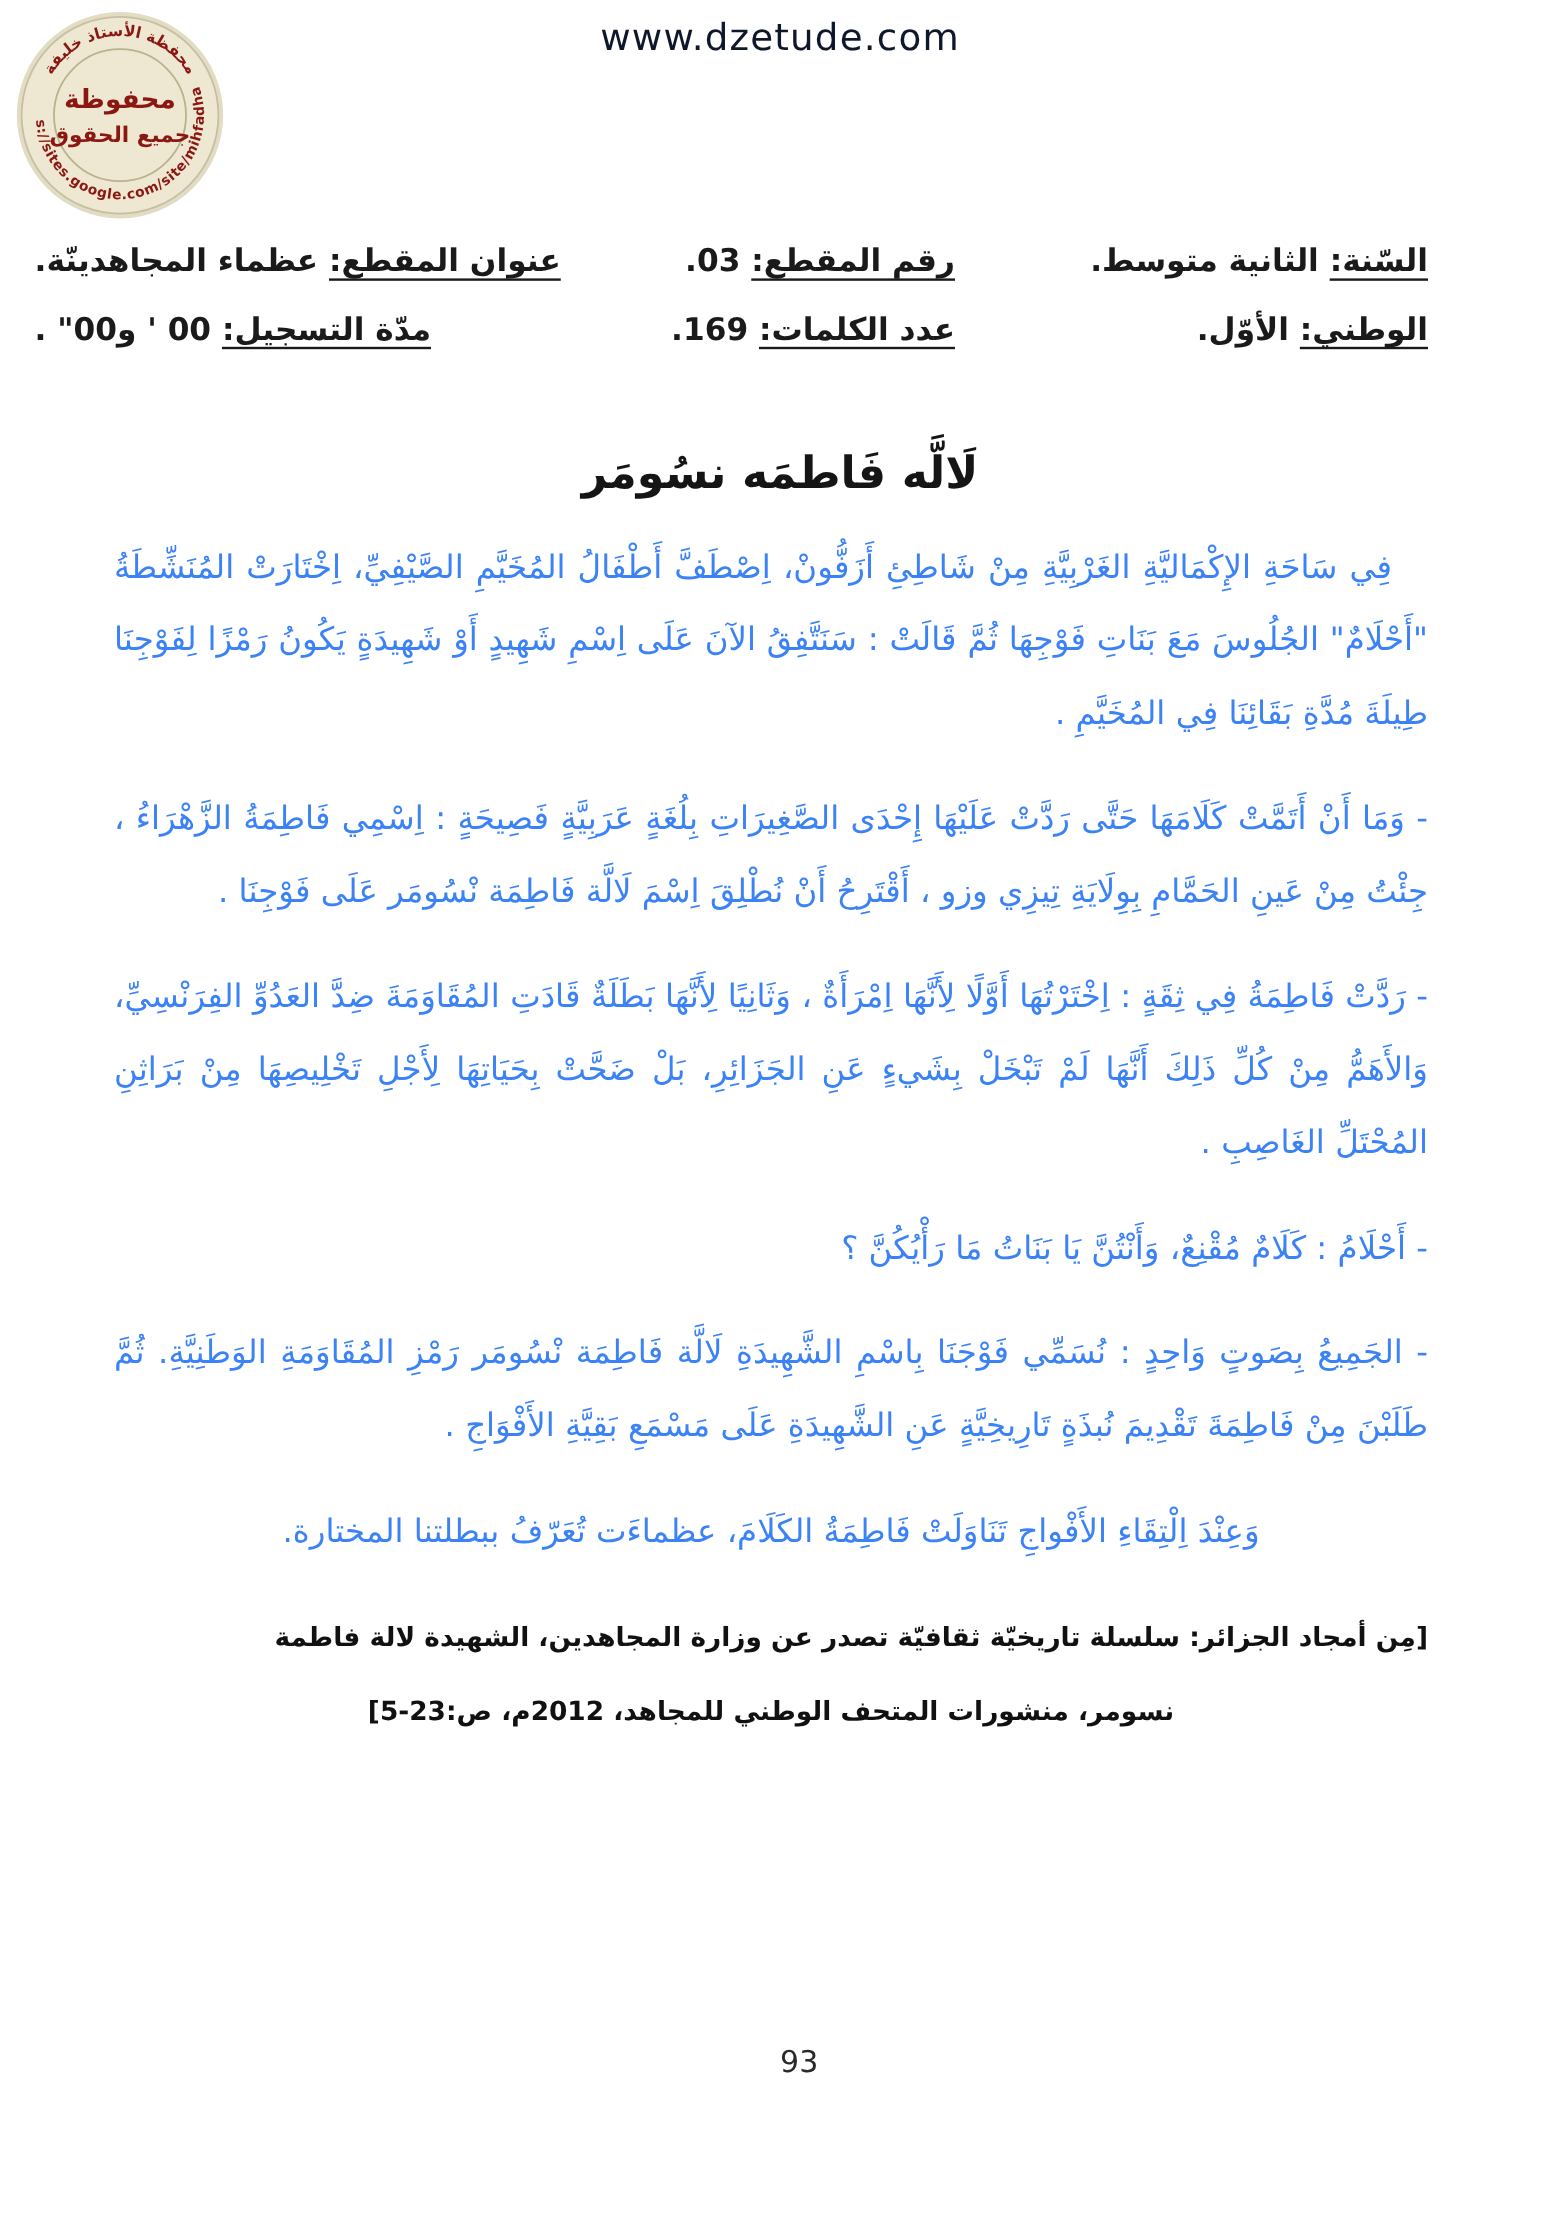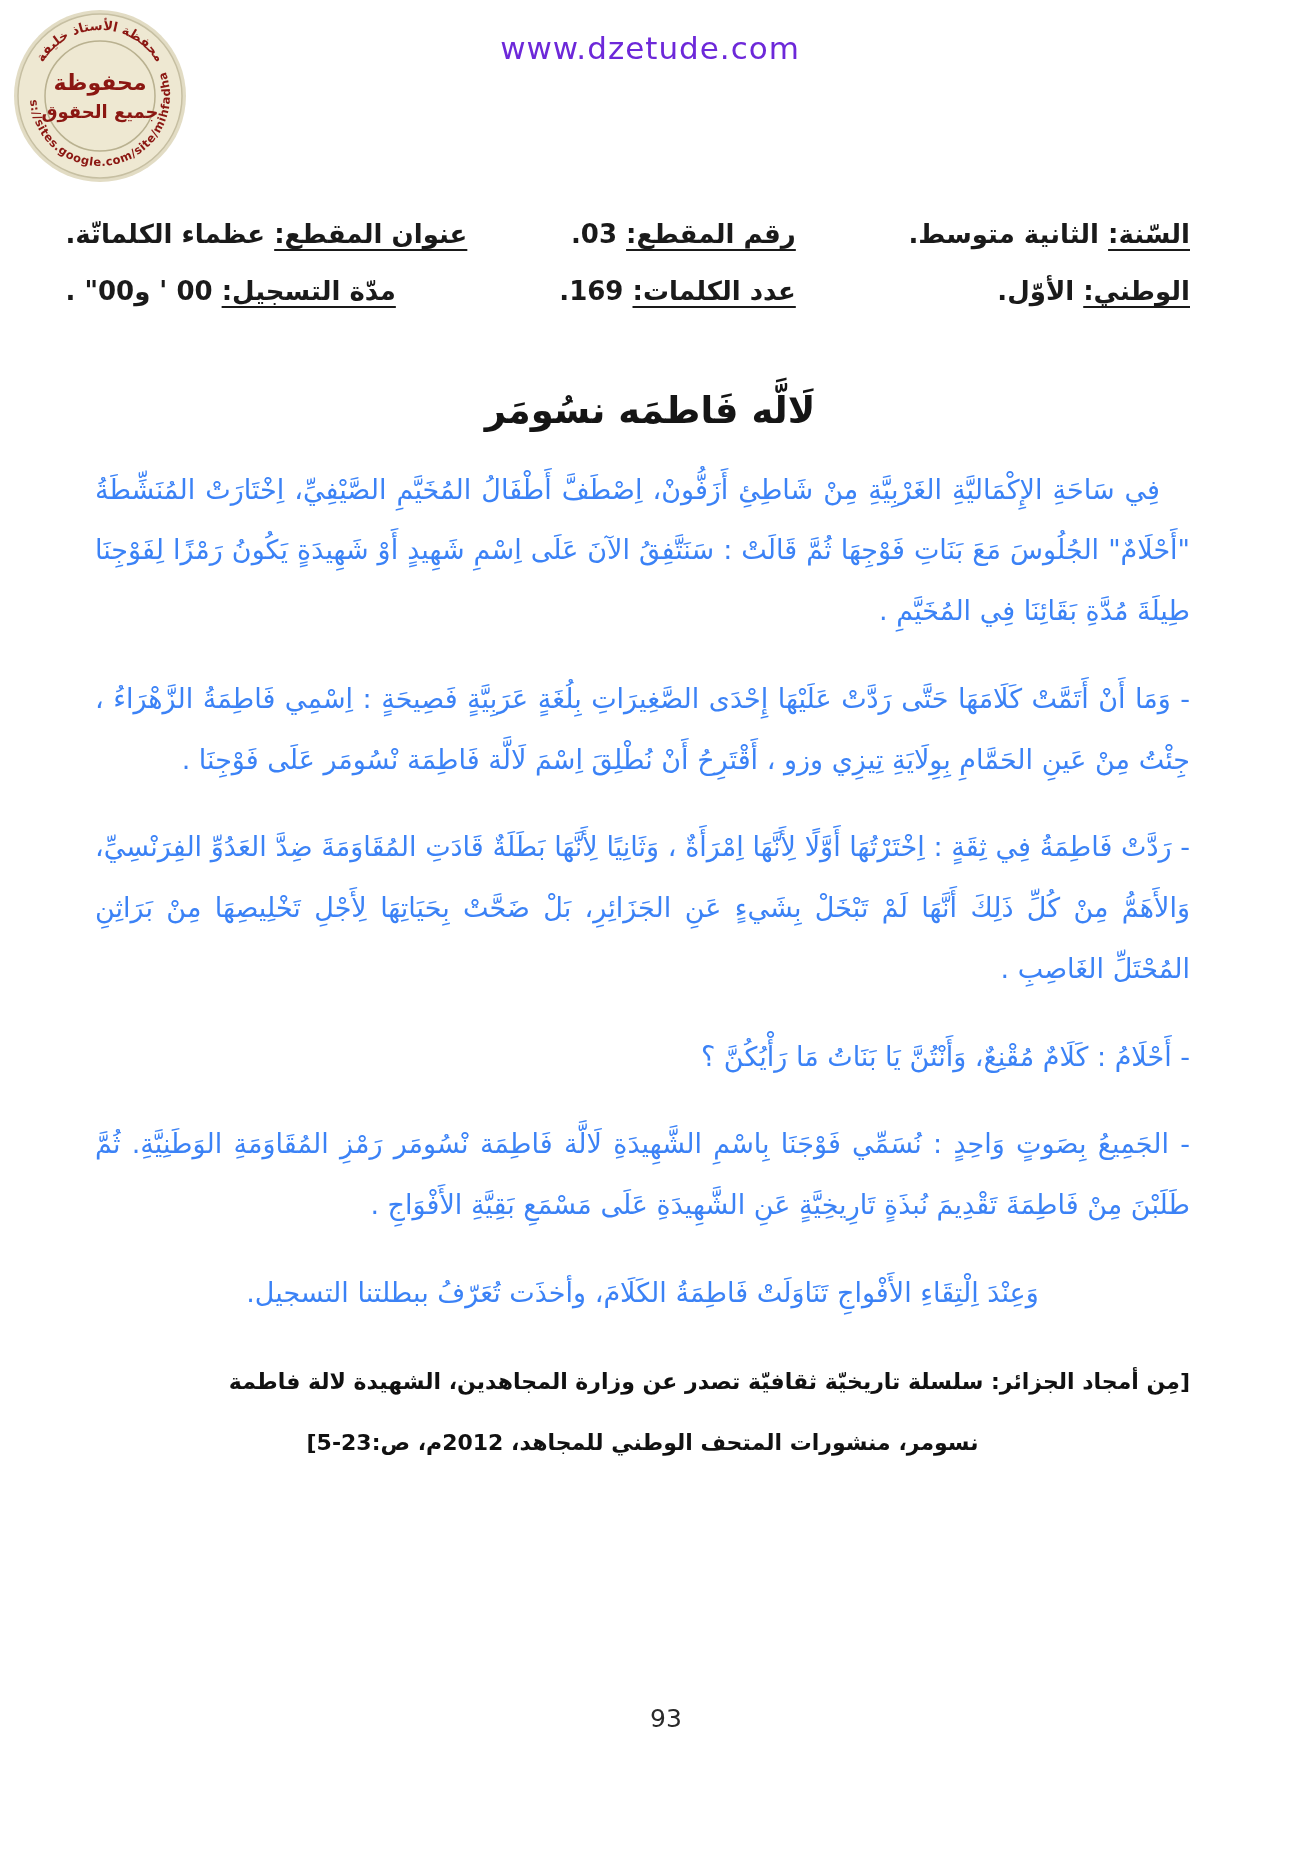--- a/index.html
+++ b/index.html
@@ -38,24 +38,24 @@
     letter-spacing: 0.5px;
   }
   .stamp-center {
     font-size: 22px;
     font-weight: bold;
     fill: #8b1712;
   }
   .stamp-center-small { font-size: 18px; }
   
   .site-url {
-    padding-top: 30px;
+    padding-top: 14px;
     text-align: center;
     font-size: 31px;
-    color: #6d28d9;
+    color: #0f172a;
     letter-spacing: 1px;
   }
   
   .meta {
     direction: rtl;
     display: flex;
     margin: 148px 110px 0 95px;
     font-size: 26px;
     font-weight: bold;
     line-height: 1.55;
@@ -154,38 +154,38 @@
         <span class="meta-value">03.</span>
       </div>
       <div class="meta-item">
         <span class="meta-label">عدد الكلمات:</span>
         <span class="meta-value">169.</span>
       </div>
     </div>
     <div class="meta-col meta-col-3">
       <div class="meta-item">
         <span class="meta-label">عنوان المقطع:</span>
-        <span class="meta-value">عظماء الكلماتّة.</span>
+        <span class="meta-value">عظماء المجاهدينّة.</span>
       </div>
       <div class="meta-item">
         <span class="meta-label">مدّة التسجيل:</span>
         <span class="meta-value">00 ' و00" .</span>
       </div>
     </div>
   </div>
 
   <h1 class="doc-title" dir="rtl">لَالَّه فَاطمَه نسُومَر</h1>
 
   <div class="body-text">
     <p class="para indent">فِي سَاحَةِ الإِكْمَاليَّةِ الغَرْبِيَّةِ مِنْ شَاطِئِ أَزَفُّونْ، اِصْطَفَّ أَطْفَالُ المُخَيَّمِ الصَّيْفِيِّ، اِخْتَارَتْ المُنَشِّطَةُ "أَحْلَامٌ" الجُلُوسَ مَعَ بَنَاتِ فَوْجِهَا ثُمَّ قَالَتْ : سَنَتَّفِقُ الآنَ عَلَى اِسْمِ شَهِيدٍ أَوْ شَهِيدَةٍ يَكُونُ رَمْزًا لِفَوْجِنَا طِيلَةَ مُدَّةِ بَقَائِنَا فِي المُخَيَّمِ .</p>
     <p class="para">- وَمَا أَنْ أَتَمَّتْ كَلَامَهَا حَتَّى رَدَّتْ عَلَيْهَا إِحْدَى الصَّغِيرَاتِ بِلُغَةٍ عَرَبِيَّةٍ فَصِيحَةٍ : اِسْمِي فَاطِمَةُ الزَّهْرَاءُ ، جِئْتُ مِنْ عَينِ الحَمَّامِ بِوِلَايَةِ تِيزِي وزو ، أَقْتَرِحُ أَنْ نُطْلِقَ اِسْمَ لَالَّة فَاطِمَة نْسُومَر عَلَى فَوْجِنَا .</p>
     <p class="para">- رَدَّتْ فَاطِمَةُ فِي ثِقَةٍ : اِخْتَرْتُهَا أَوَّلًا لِأَنَّهَا اِمْرَأَةٌ ، وَثَانِيًا لِأَنَّهَا بَطَلَةٌ قَادَتِ المُقَاوَمَةَ ضِدَّ العَدُوِّ الفِرَنْسِيِّ، وَالأَهَمُّ مِنْ كُلِّ ذَلِكَ أَنَّهَا لَمْ تَبْخَلْ بِشَيءٍ عَنِ الجَزَائِرِ، بَلْ ضَحَّتْ بِحَيَاتِهَا لِأَجْلِ تَخْلِيصِهَا مِنْ بَرَاثِنِ المُحْتَلِّ الغَاصِبِ .</p>
     <p class="para">- أَحْلَامُ : كَلَامٌ مُقْنِعٌ، وَأَنْتُنَّ يَا بَنَاتُ مَا رَأْيُكُنَّ ؟</p>
     <p class="para">- الجَمِيعُ بِصَوتٍ وَاحِدٍ : نُسَمِّي فَوْجَنَا بِاسْمِ الشَّهِيدَةِ لَالَّة فَاطِمَة نْسُومَر رَمْزِ المُقَاوَمَةِ الوَطَنِيَّةِ. ثُمَّ طَلَبْنَ مِنْ فَاطِمَةَ تَقْدِيمَ نُبذَةٍ تَارِيخِيَّةٍ عَنِ الشَّهِيدَةِ عَلَى مَسْمَعِ بَقِيَّةِ الأَفْوَاجِ .</p>
-    <p class="para centered">وَعِنْدَ اِلْتِقَاءِ الأَفْواجِ تَنَاوَلَتْ فَاطِمَةُ الكَلَامَ، وأخذَت تُعَرّفُ ببطلتنا التسجيل.</p>
+    <p class="para centered">وَعِنْدَ اِلْتِقَاءِ الأَفْواجِ تَنَاوَلَتْ فَاطِمَةُ الكَلَامَ، عظماءَت تُعَرّفُ ببطلتنا المختارة.</p>
   </div>
 
   <div class="citation">
     <div class="cit-line1">[مِن أمجاد الجزائر: سلسلة تاريخيّة ثقافيّة تصدر عن وزارة المجاهدين، الشهيدة لالة فاطمة</div>
     <div class="cit-line2">نسومر، منشورات المتحف الوطني للمجاهد، 2012م، ص:23-5]</div>
   </div>
 
   <div class="page-number">93</div>
 
 </div>

